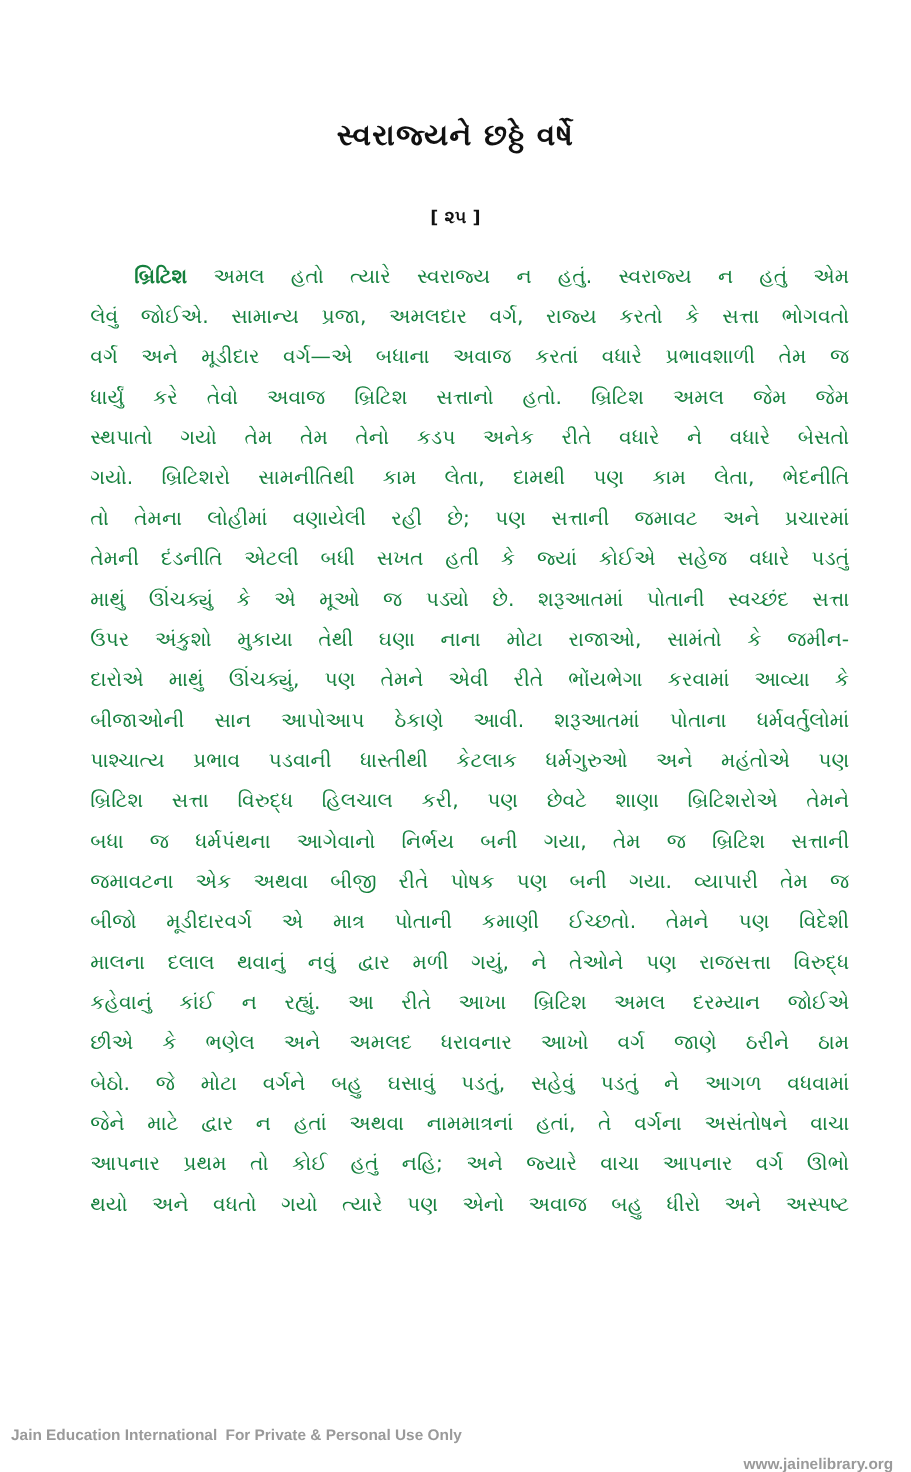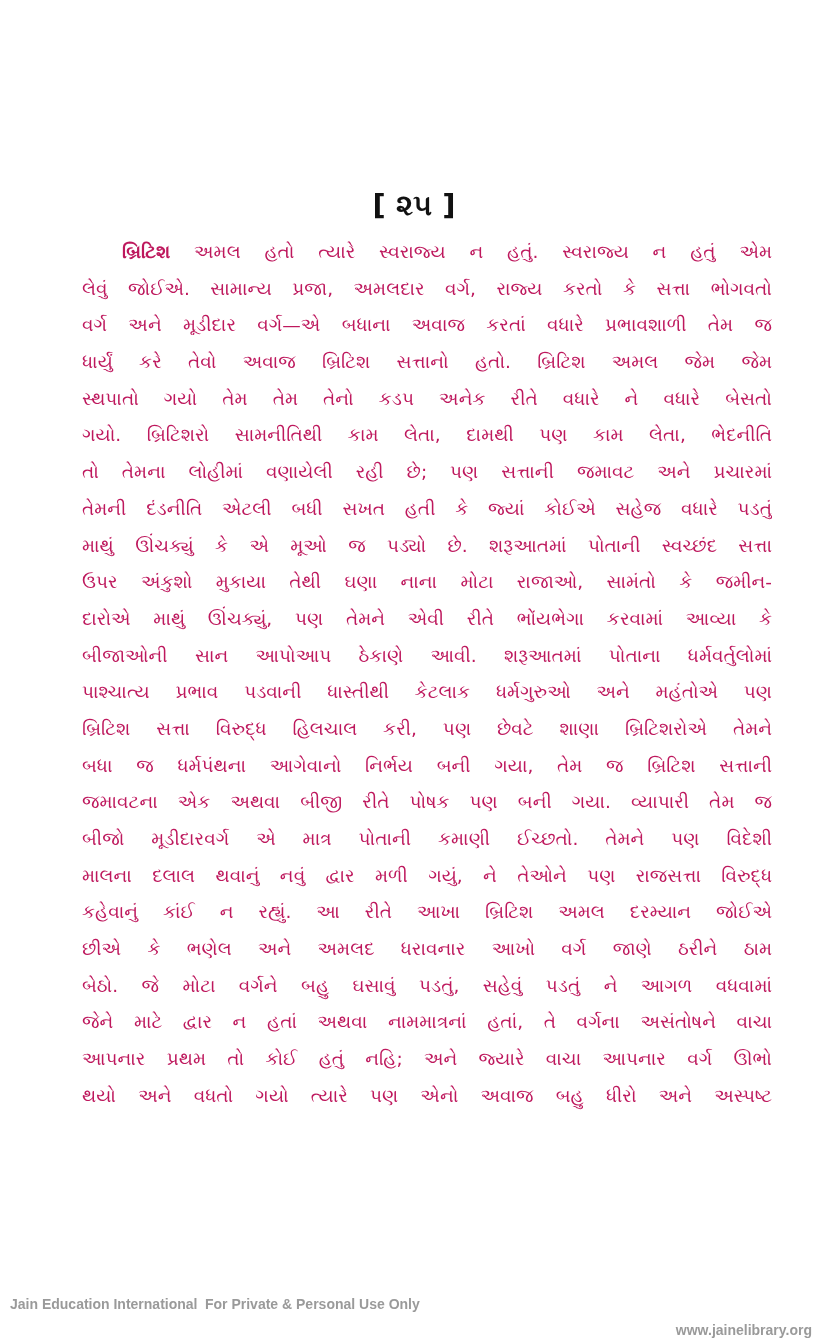--- a/index.html
+++ b/index.html
@@ -31,38 +31,38 @@
     font-weight: bold;
     letter-spacing: 1px;
     color: #111;
   }
   .chapter-num {
     position: absolute;
     top: 188px;
     left: 0;
     width: 828px;
     text-align: center;
-    font-size: 29px;
+    font-size: 16px;
     font-weight: bold;
     color: #111;
   }
   .body-text {
     position: absolute;
     top: 234px;
     left: 82px;
     width: 690px;
   }
   .line {
     height: 36.7px;
     line-height: 36.7px;
     font-size: 18.5px;
     white-space: nowrap;
     text-align: justify;
     text-align-last: justify;
-    color: #be185d;
+    color: #15803d;
     overflow: hidden;
   }
   .line.first {
     text-indent: 40px;
   }
   .line .bold {
     font-weight: bold;
   }
   .footer {
     position: absolute;
@@ -81,20 +81,21 @@
   }
   .footer .left { left: 10px; }
   .footer .center { left: 205px; width: 418px; text-align: left; }
   .footer .right { right: 16px; margin-top: 26px; }
 </style>
 </head>
 <body>
 
 <div class="page">
 
+  <div class="title">સ્વરાજ્યને છઠ્ઠે વર્ષે</div>
 
   <div class="chapter-num">[ ૨૫ ]</div>
 
   <div class="body-text">
     <div class="line first"><span class="bold">બ્રિટિશ</span><span> અમલ હતો ત્યારે સ્વરાજ્ય ન હતું. સ્વરાજ્ય ન હતું એમ</span></div>
     <div class="line">લેવું જોઈએ. સામાન્ય પ્રજા, અમલદાર વર્ગ, રાજ્ય કરતો કે સત્તા ભોગવતો</div>
     <div class="line">વર્ગ અને મૂડીદાર વર્ગ—એ બધાના અવાજ કરતાં વધારે પ્રભાવશાળી તેમ જ</div>
     <div class="line">ધાર્યું કરે તેવો અવાજ બ્રિટિશ સત્તાનો હતો. બ્રિટિશ અમલ જેમ જેમ</div>
     <div class="line">સ્થપાતો ગયો તેમ તેમ તેનો કડપ અનેક રીતે વધારે ને વધારે બેસતો</div>
     <div class="line">ગયો. બ્રિટિશરો સામનીતિથી કામ લેતા, દામથી પણ કામ લેતા, ભેદનીતિ</div>

